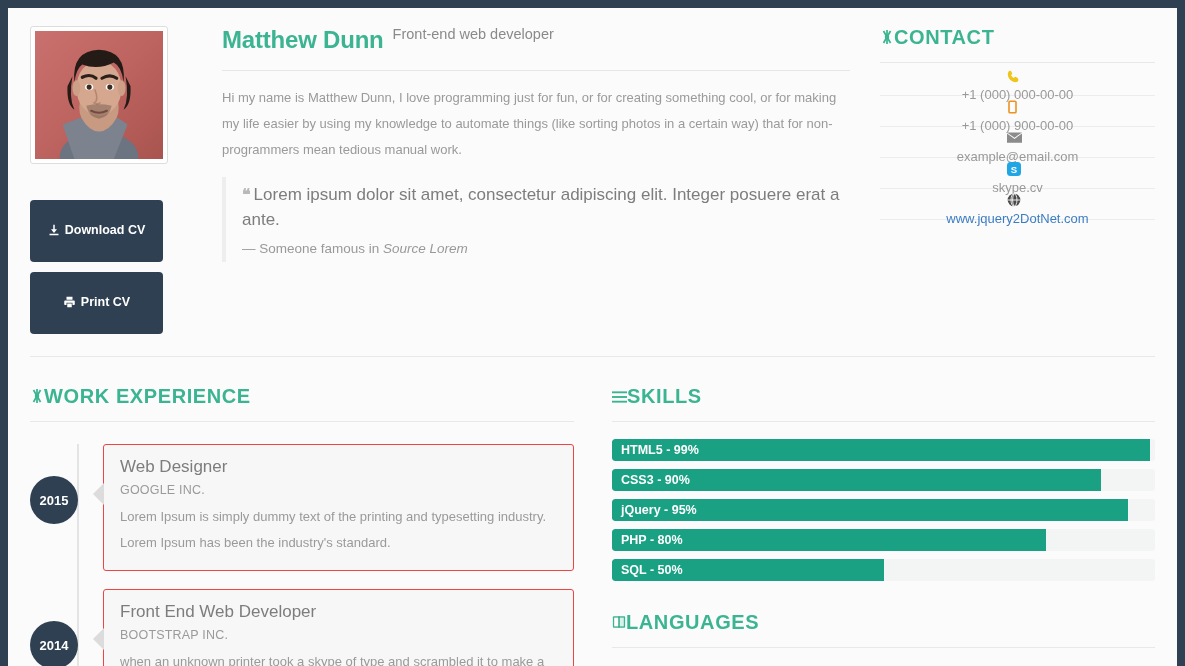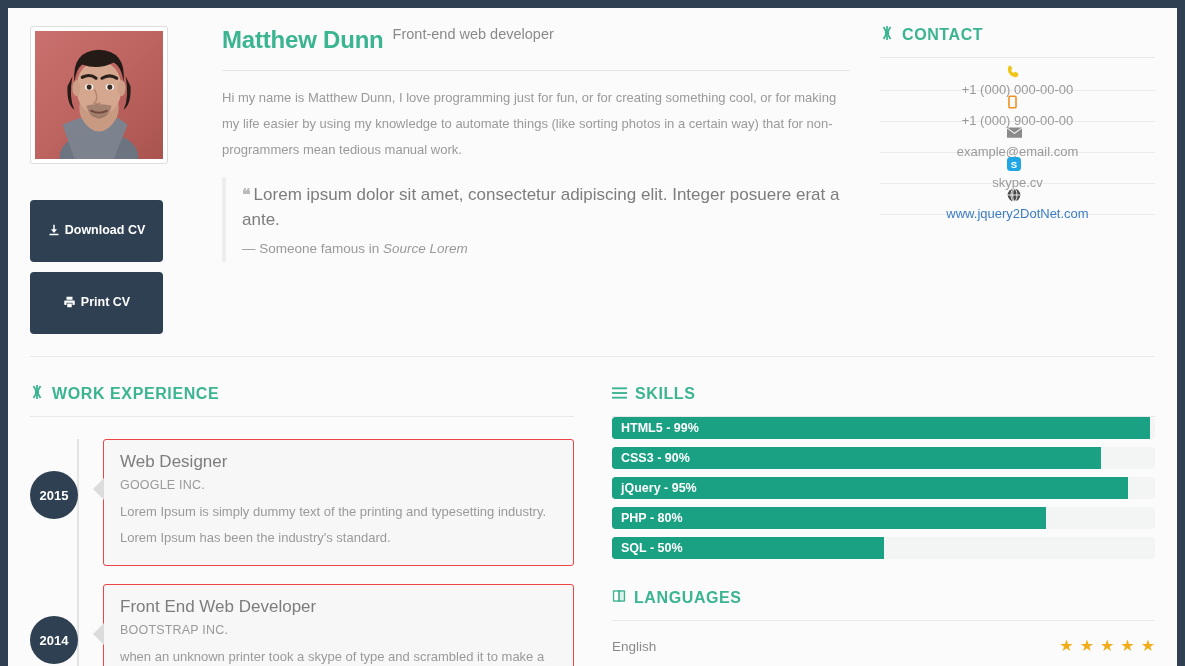--- a/index.html
+++ b/index.html
@@ -67,22 +67,22 @@
   }
   .quote-text { font-size: 17px; color: #7d7d7d; line-height: 1.45; }
   .quote-mark { color: #b9b9b9; font-size: 16px; font-weight: bold; margin-right: 3px; }
   .quote-src { font-size: 13.5px; color: #999; margin-top: 9px; }
   .quote-src i { font-style: italic; }
 
   .contact-col { width: 275px; flex: 0 0 275px; }
 
   
   .sec-head {
-    display: flex; align-items: center; gap: 8px;
-    color: #3bb491; font-size: 16px; font-weight: bold;
+    display: flex; align-items: center; 
+    color: #3bb491; font-size: 20px; font-weight: bold;
     letter-spacing: 0.6px;
   }
   .sec-rule { height: 1px; background: #e8e8e8; margin-top: 13px; }
 
   .contact-list { margin-top: 2px; }
   .crow {
     display: flex; align-items: center;
     border-bottom: 1px solid #ececec;
     height: 31px;
     font-size: 13px; color: #999; flex-direction: column;
@@ -129,21 +129,21 @@
     left: -11px; top: 38px;
     border-top: 11px solid transparent;
     border-bottom: 11px solid transparent;
     border-right: 11px solid #dcdcdc;
   }
   .tl-title { font-size: 17px; color: #7d7d7d; }
   .tl-company { font-size: 12.5px; color: #9a9a9a; margin-top: 6px; letter-spacing: 0.2px; }
   .tl-desc { font-size: 13px; color: #9a9a9a; line-height: 2.0; margin-top: 7px; }
 
   
-  .skills { }
+  .skills { margin-top: 17px; }
   .skill-row { margin-bottom: 8px; }
   .bar-track {
     height: 22px;
     background: #f3f4f4;
     border-radius: 3px;
     position: relative;
     overflow: hidden;
   }
   .bar-fill {
     height: 100%;

